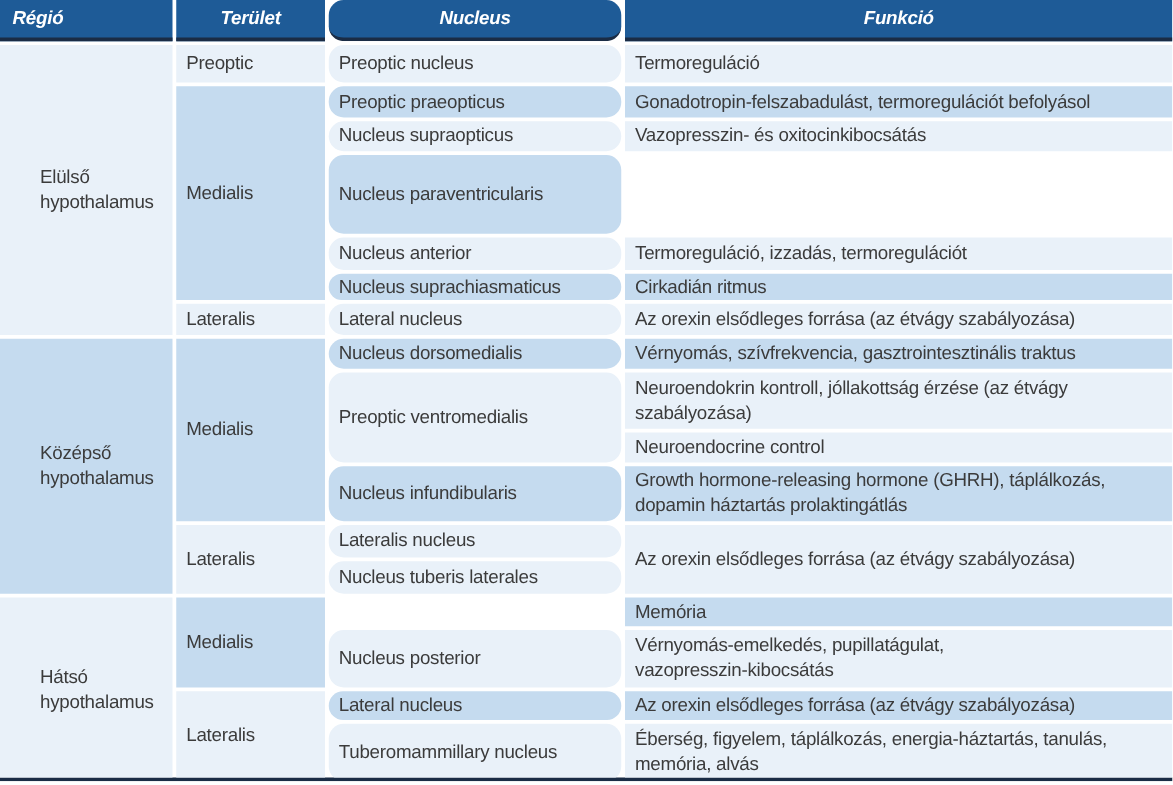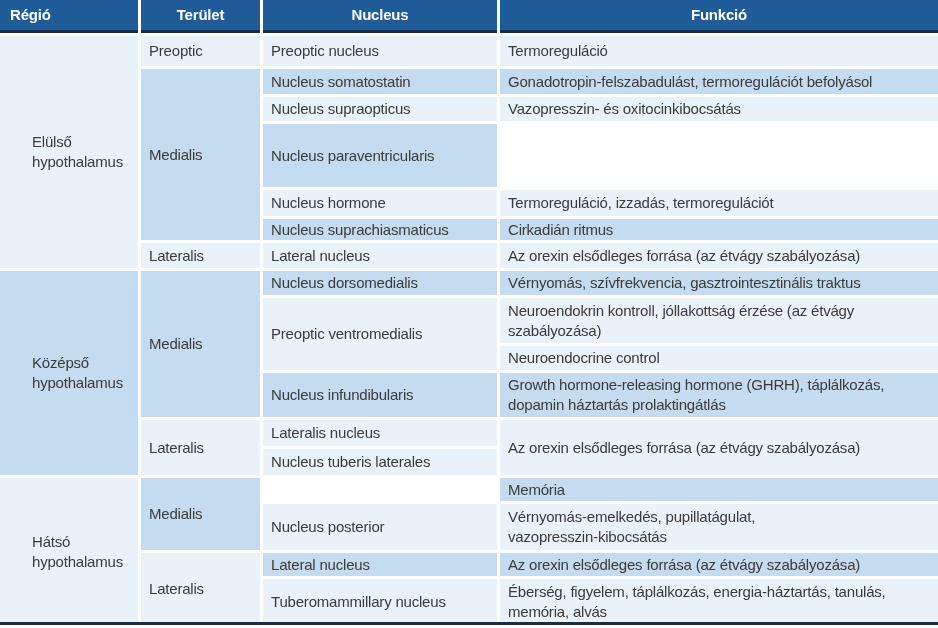--- a/index.html
+++ b/index.html
@@ -38,26 +38,27 @@
   }
   .light  { background: var(--row_light, #e9f1f9); }
   .mid    { background: var(--row_medium, #c5dbef); }
   .hdr {
     background: var(--header_bg, #1e5b97);
     color: #fff;
     font-weight: bold;
     justify-content: center;
     border-bottom: 3px solid var(--header_border, #1a2c45);
     padding: 0 8px;
+    font-style: italic;
   }
   .hdr.left { justify-content: flex-start; padding-left: 10px; }
   .pad10 { padding-left: 10px; }
   .c1 { grid-column: 1; padding-left: 32px; }
   .c2 { grid-column: 2; }
-  .c3 { grid-column: 3; }
+  .c3 { grid-column: 3; border-radius: 12px; }
   .c4 { grid-column: 4; }
 </style>
 </head>
 <body>
 
 <div class="tbl">
 
   <div class="cell hdr left c1" style="grid-row:1">Régió</div>
   <div class="cell hdr c2" style="grid-row:1">Terület</div>
   <div class="cell hdr c3" style="grid-row:1">Nucleus</div>
@@ -72,24 +73,24 @@
 
   <div class="cell light c2" style="grid-row:2">Preoptic</div>
   <div class="cell mid   c2" style="grid-row:3/8">Medialis</div>
   <div class="cell light c2" style="grid-row:8">Lateralis</div>
   <div class="cell mid   c2" style="grid-row:9/13">Medialis</div>
   <div class="cell light c2" style="grid-row:13/15">Lateralis</div>
   <div class="cell mid   c2" style="grid-row:15/17">Medialis</div>
   <div class="cell light c2" style="grid-row:17/19">Lateralis</div>
 
   <div class="cell light c3" style="grid-row:2">Preoptic nucleus</div>
-  <div class="cell mid   c3" style="grid-row:3">Nucleus somatostatin</div>
+  <div class="cell mid   c3" style="grid-row:3">Preoptic praeopticus</div>
   <div class="cell light c3" style="grid-row:4">Nucleus supraopticus</div>
   <div class="cell mid   c3" style="grid-row:5">Nucleus paraventricularis</div>
-  <div class="cell light c3" style="grid-row:6">Nucleus hormone</div>
+  <div class="cell light c3" style="grid-row:6">Nucleus anterior</div>
   <div class="cell mid   c3" style="grid-row:7">Nucleus suprachiasmaticus</div>
   <div class="cell light c3" style="grid-row:8">Lateral nucleus</div>
   <div class="cell mid   c3" style="grid-row:9">Nucleus dorsomedialis</div>
   <div class="cell light c3" style="grid-row:10/12">Preoptic ventromedialis</div>
   <div class="cell mid   c3" style="grid-row:12">Nucleus infundibularis</div>
   <div class="cell light c3" style="grid-row:13">Lateralis nucleus</div>
   <div class="cell light c3" style="grid-row:14">Nucleus tuberis laterales</div>
   <div class="cell light c3" style="grid-row:16">Nucleus posterior</div>
   <div class="cell mid   c3" style="grid-row:17">Lateral nucleus</div>
   <div class="cell light c3" style="grid-row:18">Tuberomammillary nucleus</div>

